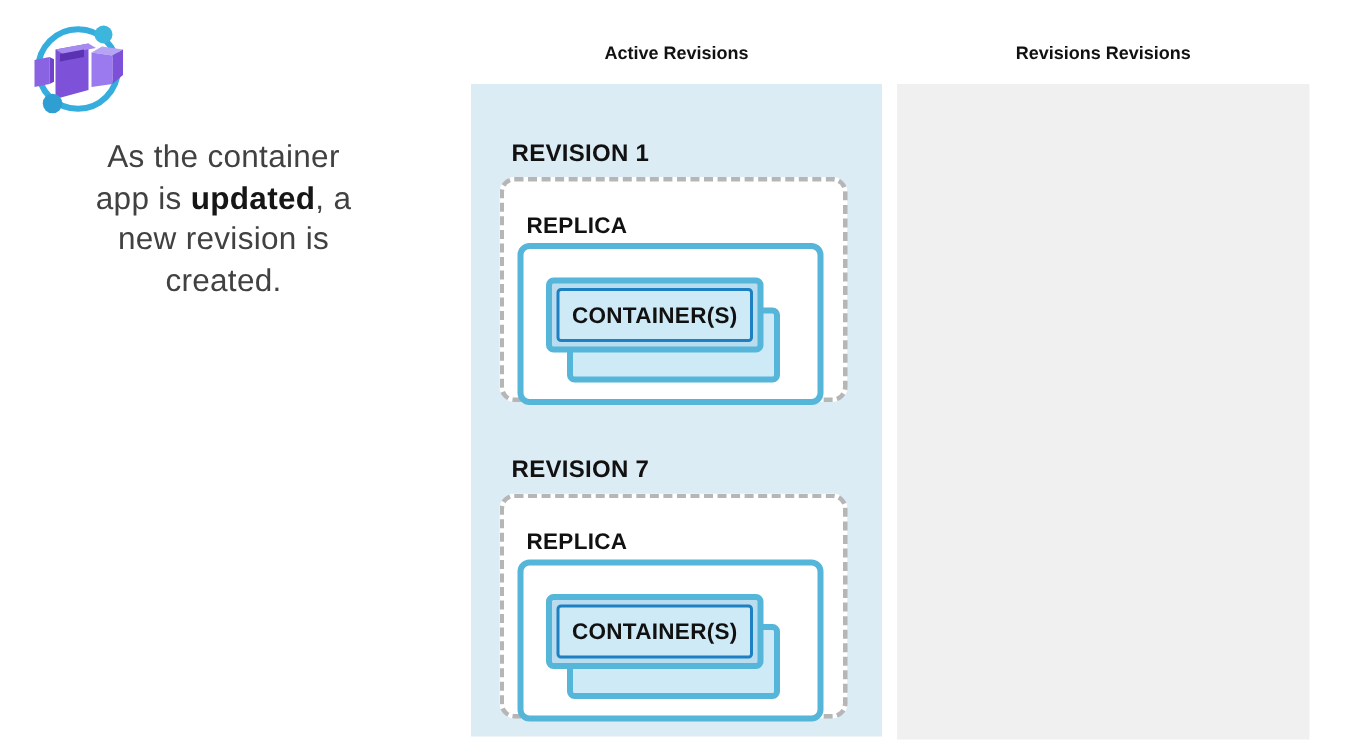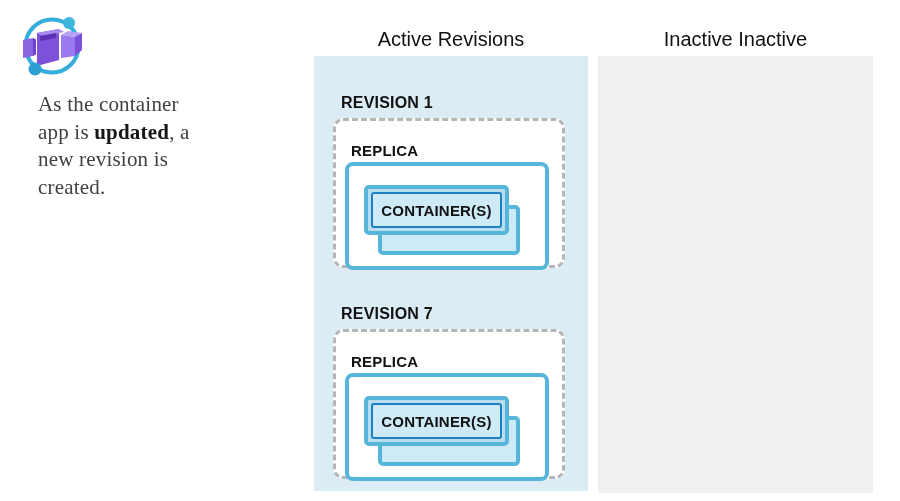--- a/index.html
+++ b/index.html
@@ -23,36 +23,35 @@
     width: 72px;
     height: 68px;
   }
 
   
   .intro {
     position: absolute;
     left: 38px;
     top: 91px;
     width: 222px;
-    text-align: left;
+    text-align: center;
     font-size: 21px;
     line-height: 27.5px;
     color: #414141;
     letter-spacing: 0.2px;
-    font-family: Liberation Serif, serif;
   }
   .intro .b { font-weight: 700; color: #161616; }
 
   
   .col-title {
     position: absolute;
     top: 28px;
     text-align: center;
-    font-size: 20px;
-    font-weight: 400;
+    font-size: 12px;
+    font-weight: 700;
     color: #111111;
   }
   .col-title.active   { left: 314px; width: 274px; }
   .col-title.inactive { left: 598px; width: 275px; }
 
   
   .panel { position: absolute; top: 56px; }
   .panel.active   { left: 314px; width: 274px; height: 435px; background: #dcecf5; }
   .panel.inactive { left: 598px; width: 275px; height: 437px; background: #f0f0f0; }
 
@@ -157,21 +156,21 @@
   </svg>
 
   <div class="intro">
       <div><span>As the container</span></div>
       <div><span>app is </span><span class="b">updated</span><span>, a</span></div>
       <div><span>new revision is</span></div>
       <div><span>created.</span></div>
     </div>
 
   <div class="col-title active">Active Revisions</div>
-  <div class="col-title inactive">Inactive Inactive</div>
+  <div class="col-title inactive">Revisions Revisions</div>
 
   <div class="panel active">
 
     <div class="revision r1">
       <div class="revision-label">REVISION 1</div>
       <div class="replica-group">
         <div class="replica-label">REPLICA</div>
         <div class="replica-box">
           <div class="card back"></div>
           <div class="card front">

